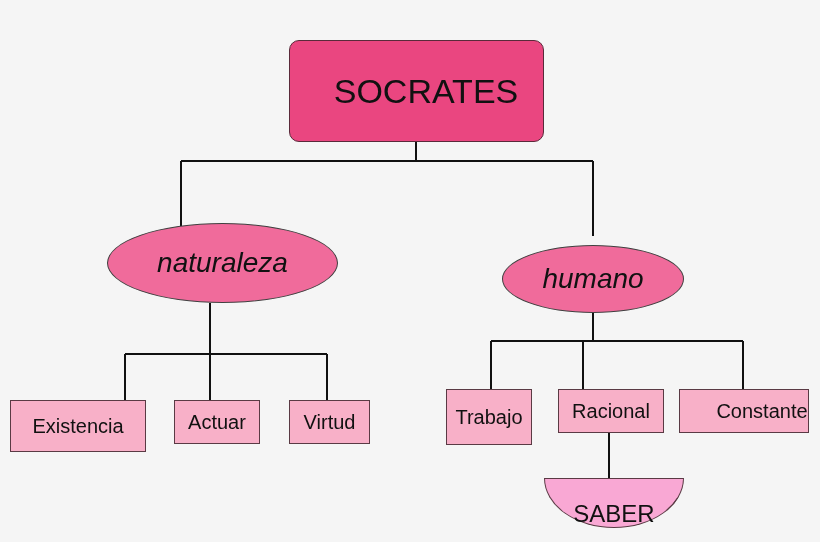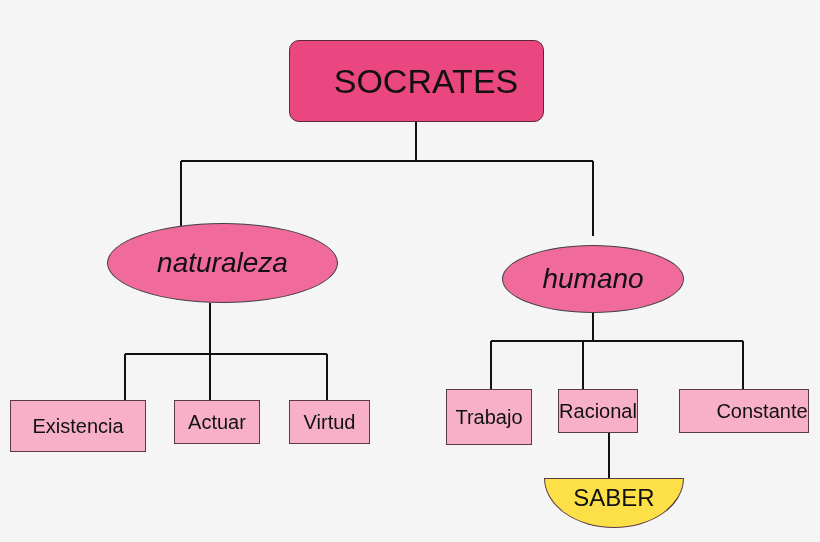--- a/index.html
+++ b/index.html
@@ -29,27 +29,27 @@
       border: 1px solid #404040;
       border-radius: 50%;
       font-style: italic;
     }
     .leaf {
       background: #f8b0c8;
       border: 1px solid #5a3a44;
       font-size: 20px;
     }
     .half {
-      background: #fde047;
+      background: #f9a8d4;
       border: 1px solid #5a3a44;
       border-top: 1px solid #5a3a44;
       border-radius: 0 0 70px 70px / 0 0 50px 50px;
       font-size: 24px;
       align-items: flex-start;
-      padding-top: 5px;
+      padding-top: 21px;
     }
   </style>
 </head>
 <body>
 
 <svg class="canvas" width="820" height="542">
   <g stroke="#111" stroke-width="2" fill="none">
 
     <line x1="416" y1="122" x2="416" y2="161"></line>
     <line x1="181" y1="161" x2="593" y2="161"></line>
@@ -65,21 +65,21 @@
     <line x1="593" y1="303" x2="593" y2="341"></line>
     <line x1="491" y1="341" x2="743" y2="341"></line>
     <line x1="491" y1="341" x2="491" y2="389"></line>
     <line x1="583" y1="341" x2="583" y2="389"></line>
     <line x1="743" y1="341" x2="743" y2="389"></line>
 
     <line x1="609" y1="433" x2="609" y2="478"></line>
   </g>
 </svg>
 
-<div class="node root" style="left:289px; top:40px; width:255px; height:82px;padding-left:19px;">
+<div class="node root" style="left:289px; top:40px; width:255px; height:102px;padding-left:19px;">
   <span>SOCRATES</span>
 </div>
 
 <div class="node ellipse" style="left:107px; top:223px; width:231px; height:80px; font-size:28px;">
   <span>naturaleza</span>
 </div>
 
 <div class="node ellipse" style="left:502px; top:245px; width:182px; height:68px; font-size:28px;">
   <span>humano</span>
 </div>
@@ -93,21 +93,21 @@
 </div>
 
 <div class="node leaf" style="left:289px; top:400px; width:81px; height:44px;">
   <span>Virtud</span>
 </div>
 
 <div class="node leaf" style="left:446px; top:389px; width:86px; height:56px;">
   <span>Trabajo</span>
 </div>
 
-<div class="node leaf" style="left:558px; top:389px; width:80px; height:44px;">
+<div class="node leaf" style="left:558px; top:389px; width:106px; height:44px;">
   <span>Racional</span>
 </div>
 
 <div class="node leaf" style="left:679px; top:389px; width:130px; height:44px;padding-left:36px;">
   <span>Constante</span>
 </div>
 
 <div class="node half" style="left:544px; top:478px; width:140px; height:50px;">
   <span>SABER</span>
 </div>

